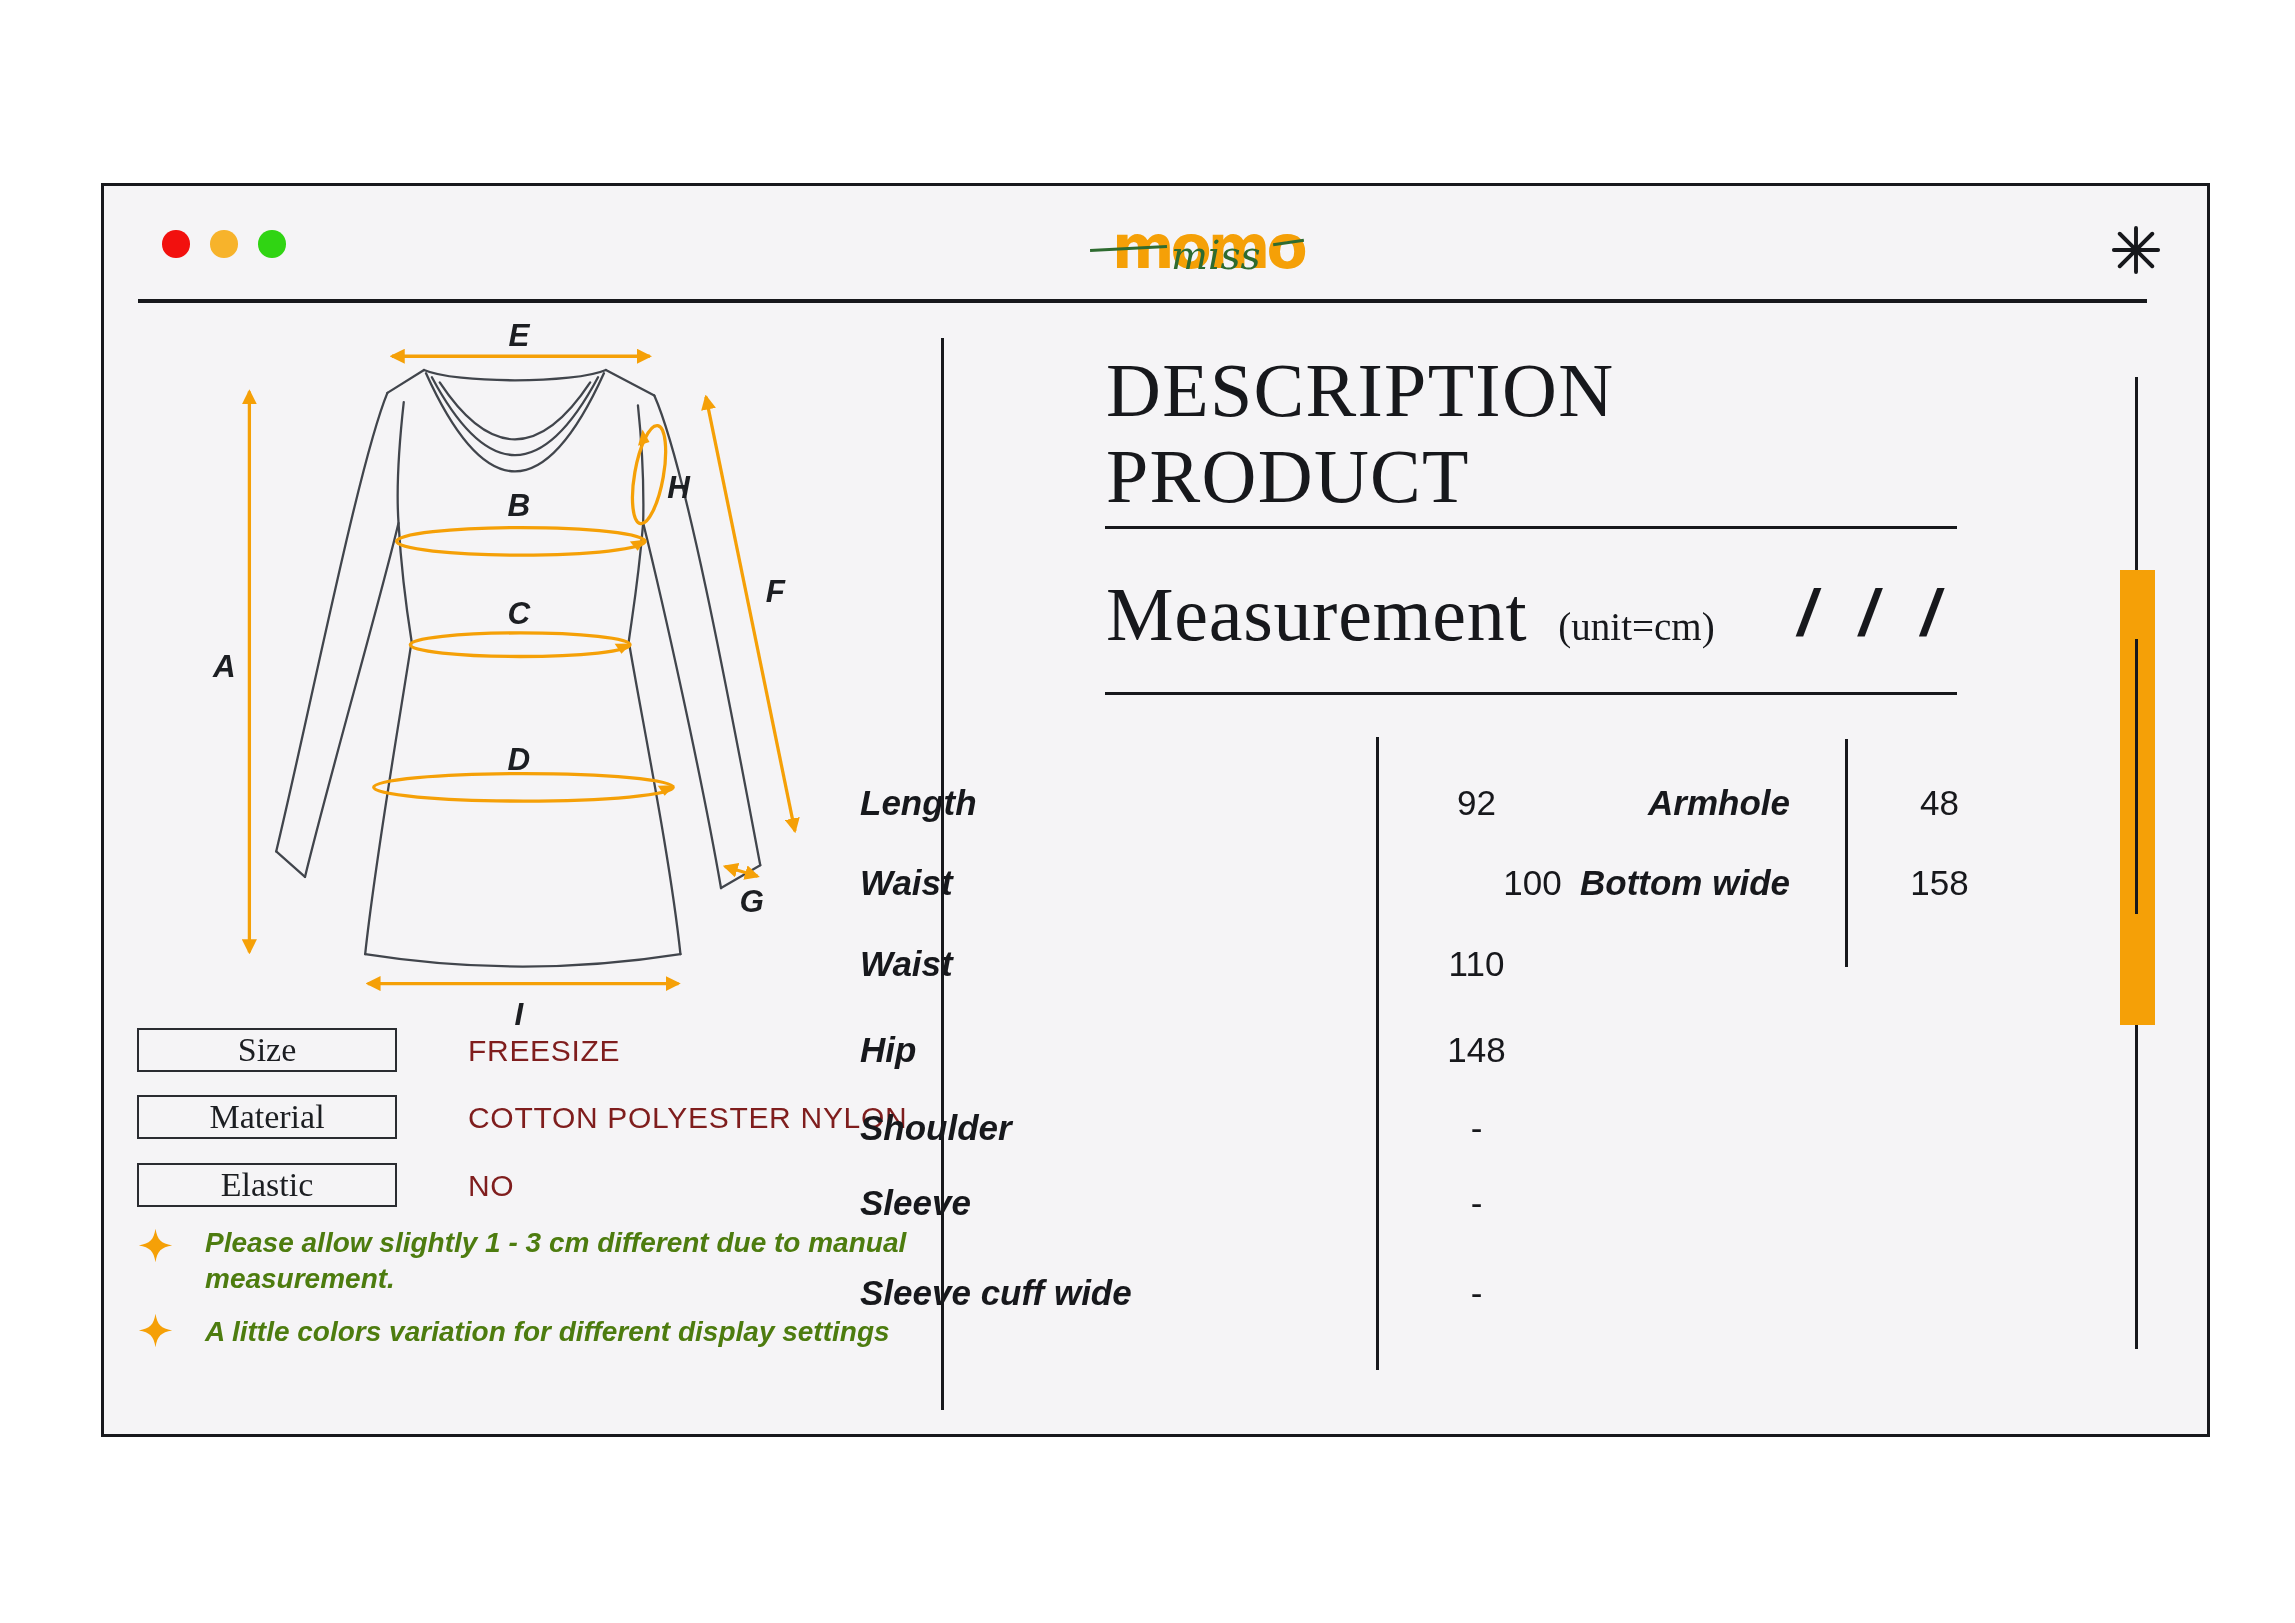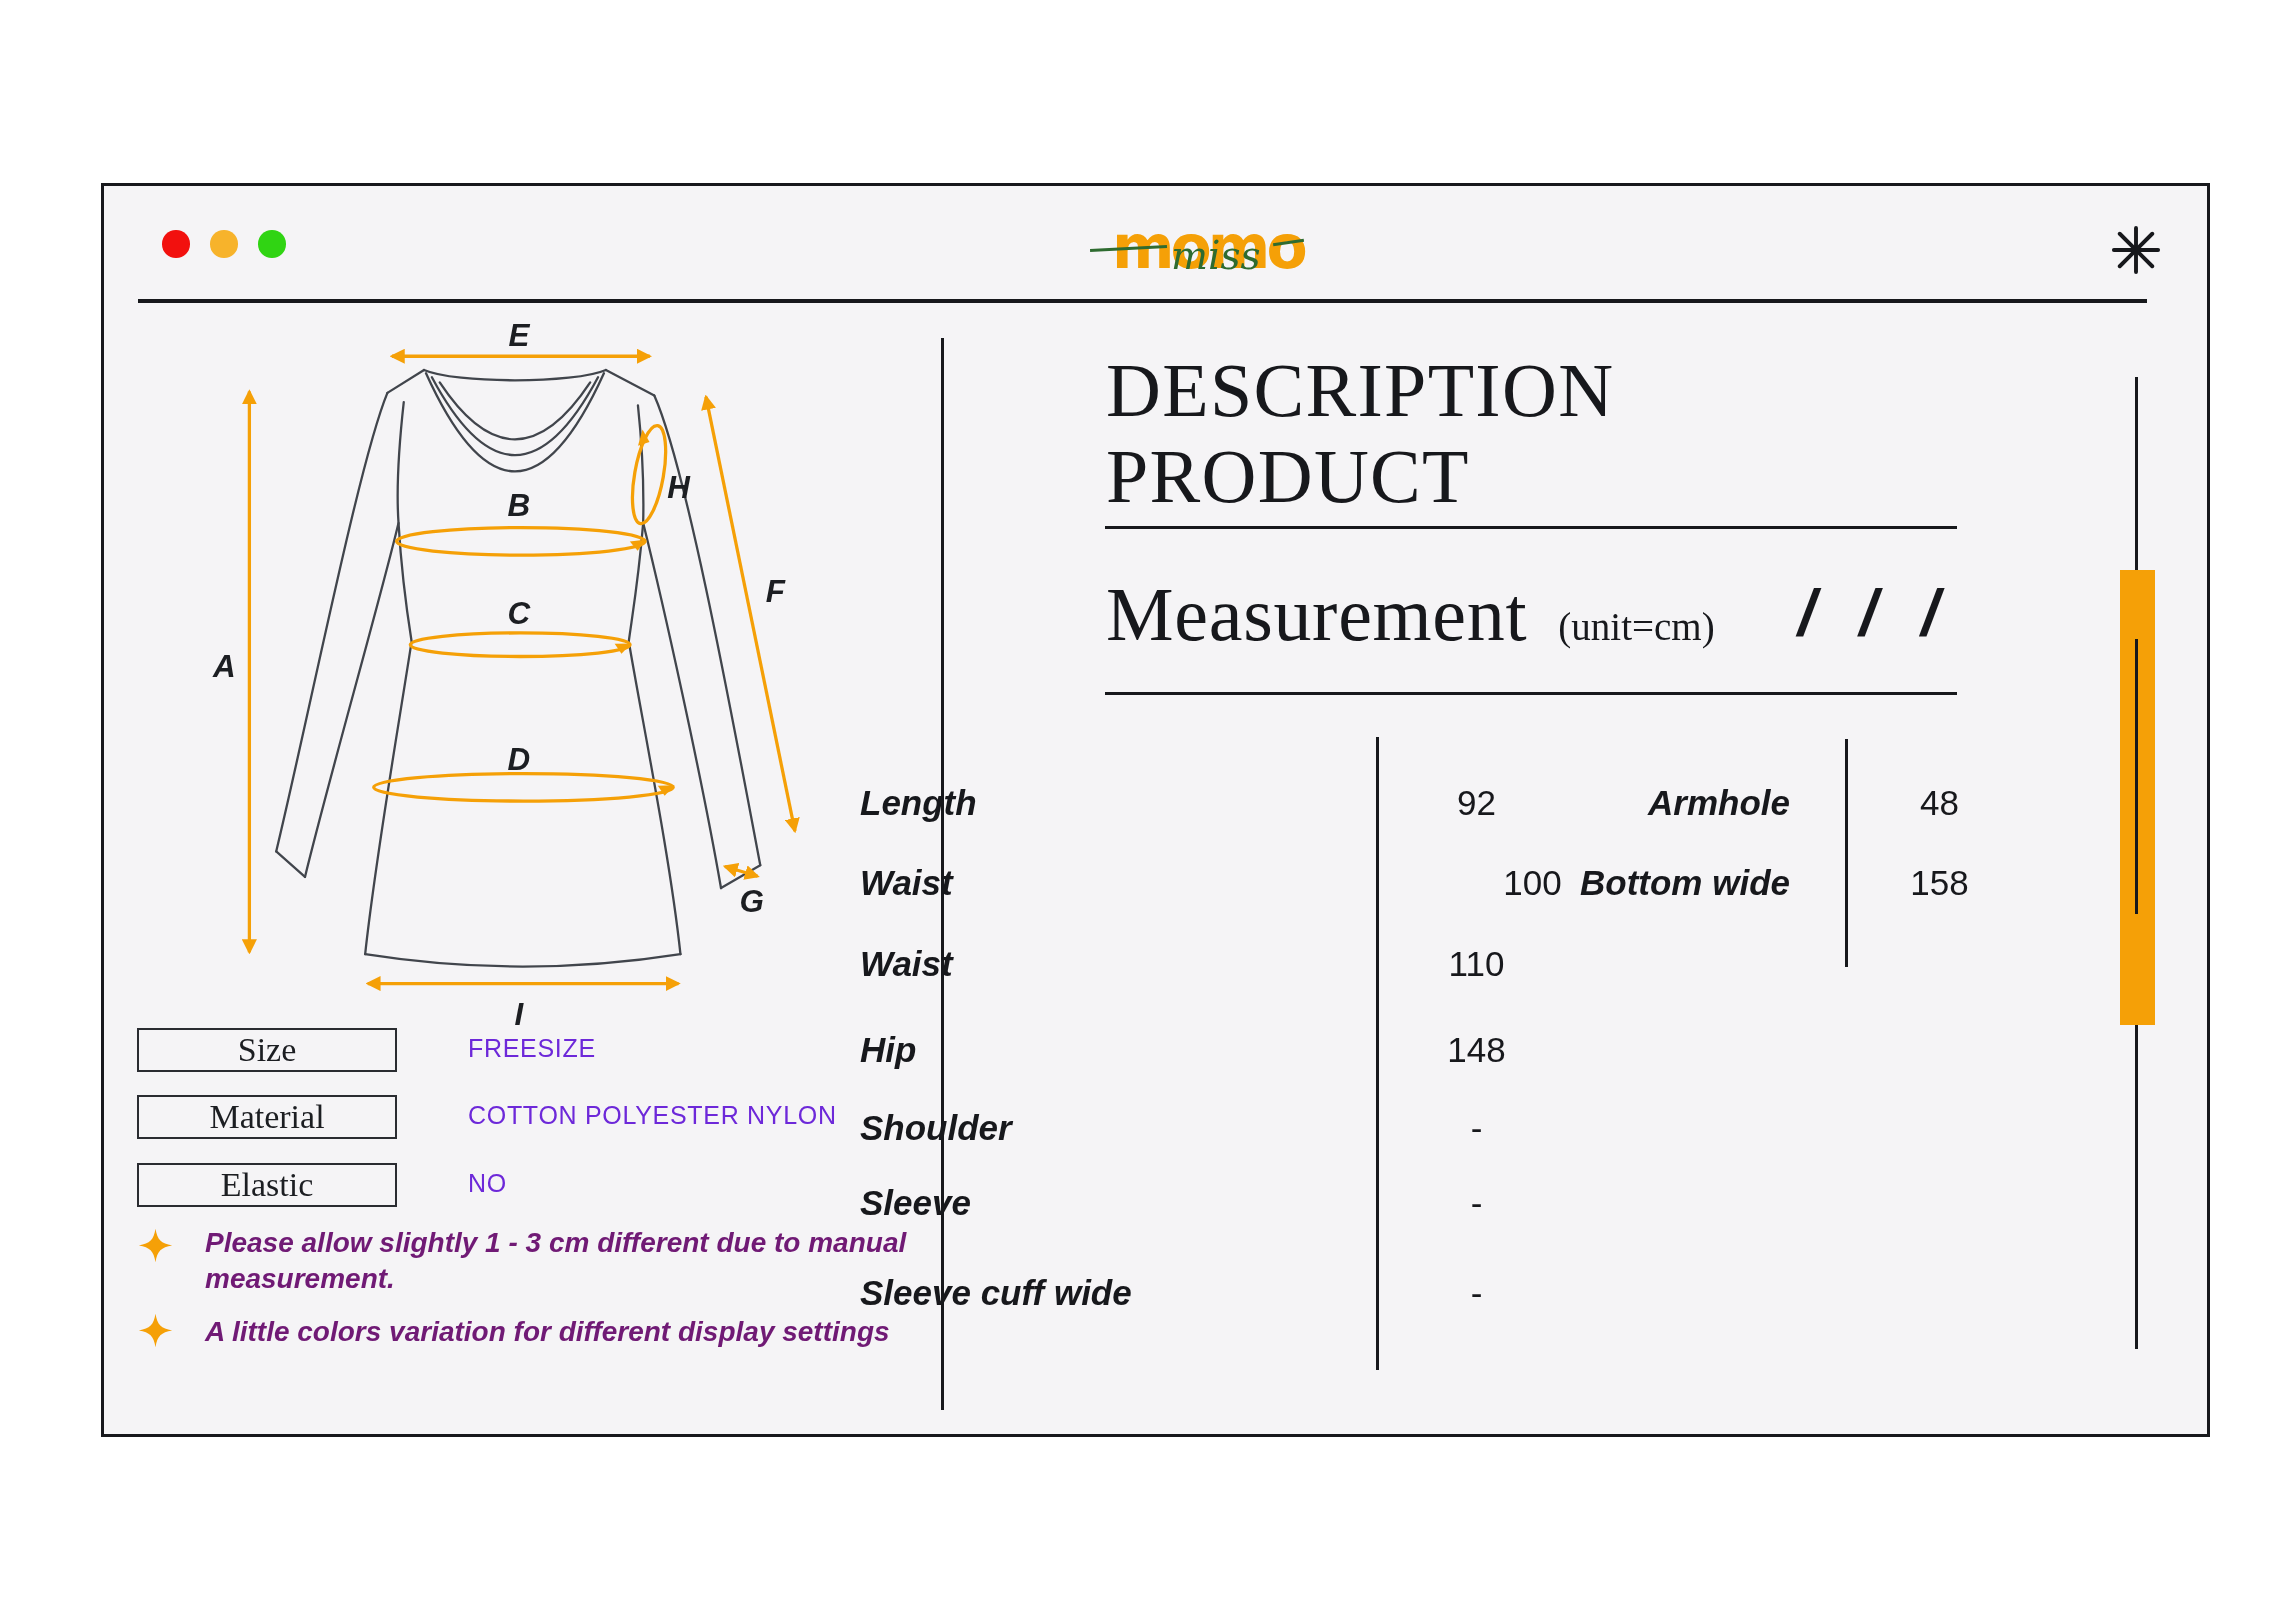--- a/index.html
+++ b/index.html
@@ -53,26 +53,26 @@
     font-size:35px;font-weight:500;
   }
   .c1label{width:458px;}
   
   .ibox{
     position:absolute;left:33px;width:260px;height:44px;border:2px solid #2a2c31;
     box-sizing:border-box;display:flex;align-items:center;justify-content:center;
     font-family:"Liberation Serif", serif;font-size:34px;color:#1c1e22;
   }
   .ival{
-    position:absolute;left:364px;font-size:25px;letter-spacing:0.7px;
-    color:#6d28d9;white-space:nowrap;
+    position:absolute;left:364px;font-size:30px;letter-spacing:0.7px;
+    color:#7f1d1d;white-space:nowrap;
   }
   .note{
     position:absolute;left:101px;width:746px;font-style:italic;font-weight:bold;
-    font-size:28px;line-height:1.3;color:#701a75;
+    font-size:28px;line-height:1.3;color:#4d7c0f;
   }
   .sparkle{position:absolute;left:33px;width:37px;height:37px;}
   .garment-svg{position:absolute;left:95px;top:131px;}
   .asterisk{position:absolute;left:2006px;top:38px;width:52px;height:52px;}
   .right-line{position:absolute;left:2031px;top:191px;width:2.6px;height:972px;background:#17181c;}
   .right-bar{position:absolute;left:2016px;top:384px;width:35px;height:455px;background:#f5a007;}
   .right-bar-line{position:absolute;left:2031px;top:453px;width:3.3px;height:275px;background:#17181c;}
 </style>
 </head>
 <body>

